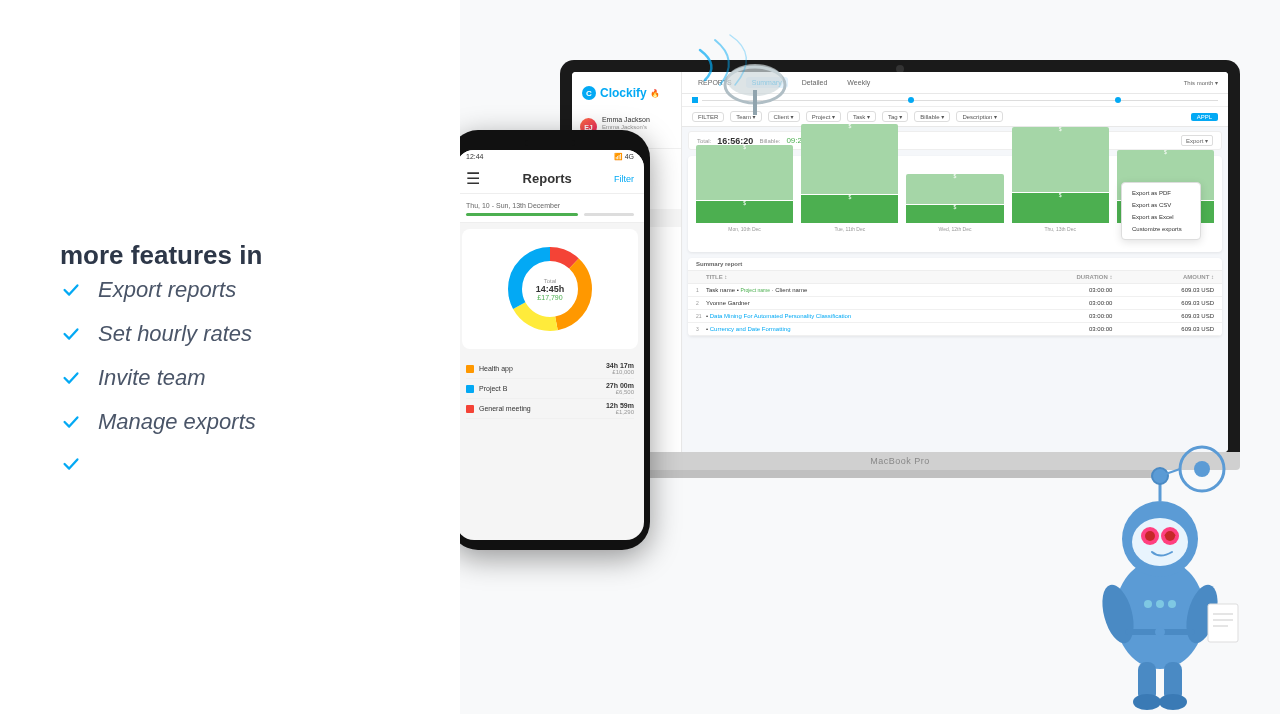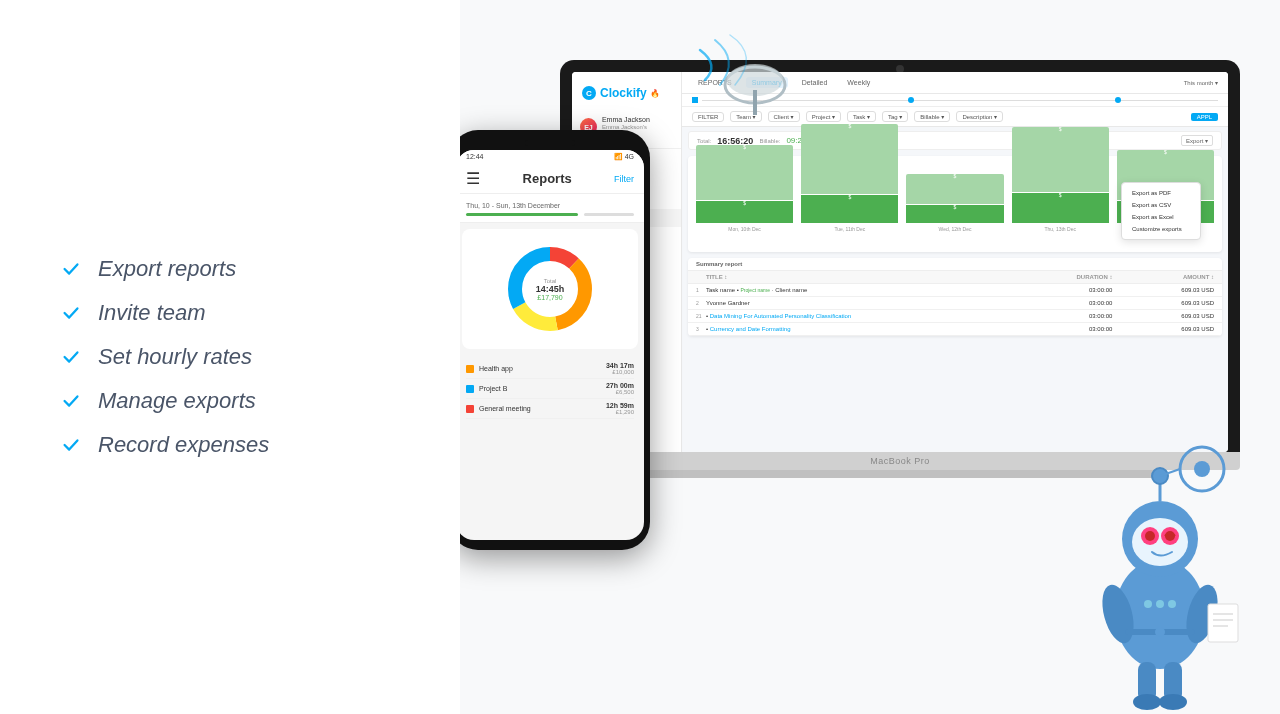--- a/index.html
+++ b/index.html
@@ -567,60 +567,60 @@
       justify-content: center;
       color: white;
       font-size: 8px;
       font-weight: 700;
     }
   </style>
 </head>
 <body>
 
 <div class="left-panel">
+  <div class="subtitle">more features in</div>
   <ul class="features-list">
   <li class="feature-item">
     <div class="check-icon">
       <svg viewBox="0 0 24 24" fill="none">
         <path d="M5 12l5 5L19 7" stroke="#03a9f4" stroke-width="2.5" stroke-linecap="round" stroke-linejoin="round"></path>
       </svg>
     </div>
     <span class="feature-text">Export reports</span>
   </li>
       <li class="feature-item">
     <div class="check-icon">
       <svg viewBox="0 0 24 24" fill="none">
         <path d="M5 12l5 5L19 7" stroke="#03a9f4" stroke-width="2.5" stroke-linecap="round" stroke-linejoin="round"></path>
       </svg>
     </div>
+    <span class="feature-text">Set hourly rates</span>
+  </li>
+      <li class="feature-item">
+    <div class="check-icon">
+      <svg viewBox="0 0 24 24" fill="none">
+        <path d="M5 12l5 5L19 7" stroke="#03a9f4" stroke-width="2.5" stroke-linecap="round" stroke-linejoin="round"></path>
+      </svg>
+    </div>
     <span class="feature-text">Invite team</span>
   </li>
       <li class="feature-item">
     <div class="check-icon">
       <svg viewBox="0 0 24 24" fill="none">
         <path d="M5 12l5 5L19 7" stroke="#03a9f4" stroke-width="2.5" stroke-linecap="round" stroke-linejoin="round"></path>
       </svg>
     </div>
-    <span class="feature-text">Set hourly rates</span>
-  </li>
-      <li class="feature-item">
-    <div class="check-icon">
-      <svg viewBox="0 0 24 24" fill="none">
-        <path d="M5 12l5 5L19 7" stroke="#03a9f4" stroke-width="2.5" stroke-linecap="round" stroke-linejoin="round"></path>
-      </svg>
-    </div>
     <span class="feature-text">Manage exports</span>
   </li>
       <li class="feature-item">
     <div class="check-icon">
       <svg viewBox="0 0 24 24" fill="none">
         <path d="M5 12l5 5L19 7" stroke="#03a9f4" stroke-width="2.5" stroke-linecap="round" stroke-linejoin="round"></path>
       </svg>
     </div>
-    <span class="feature-text">Record expenses</span>
   </li>
     </ul>
 </div>
 
 <div class="right-panel">
 
   <div class="satellite-decor">
     <svg width="120" height="100" viewBox="0 0 120 100">
 
       <ellipse cx="75" cy="55" rx="30" ry="18" fill="none" stroke="#b0bec5" stroke-width="3"></ellipse>

